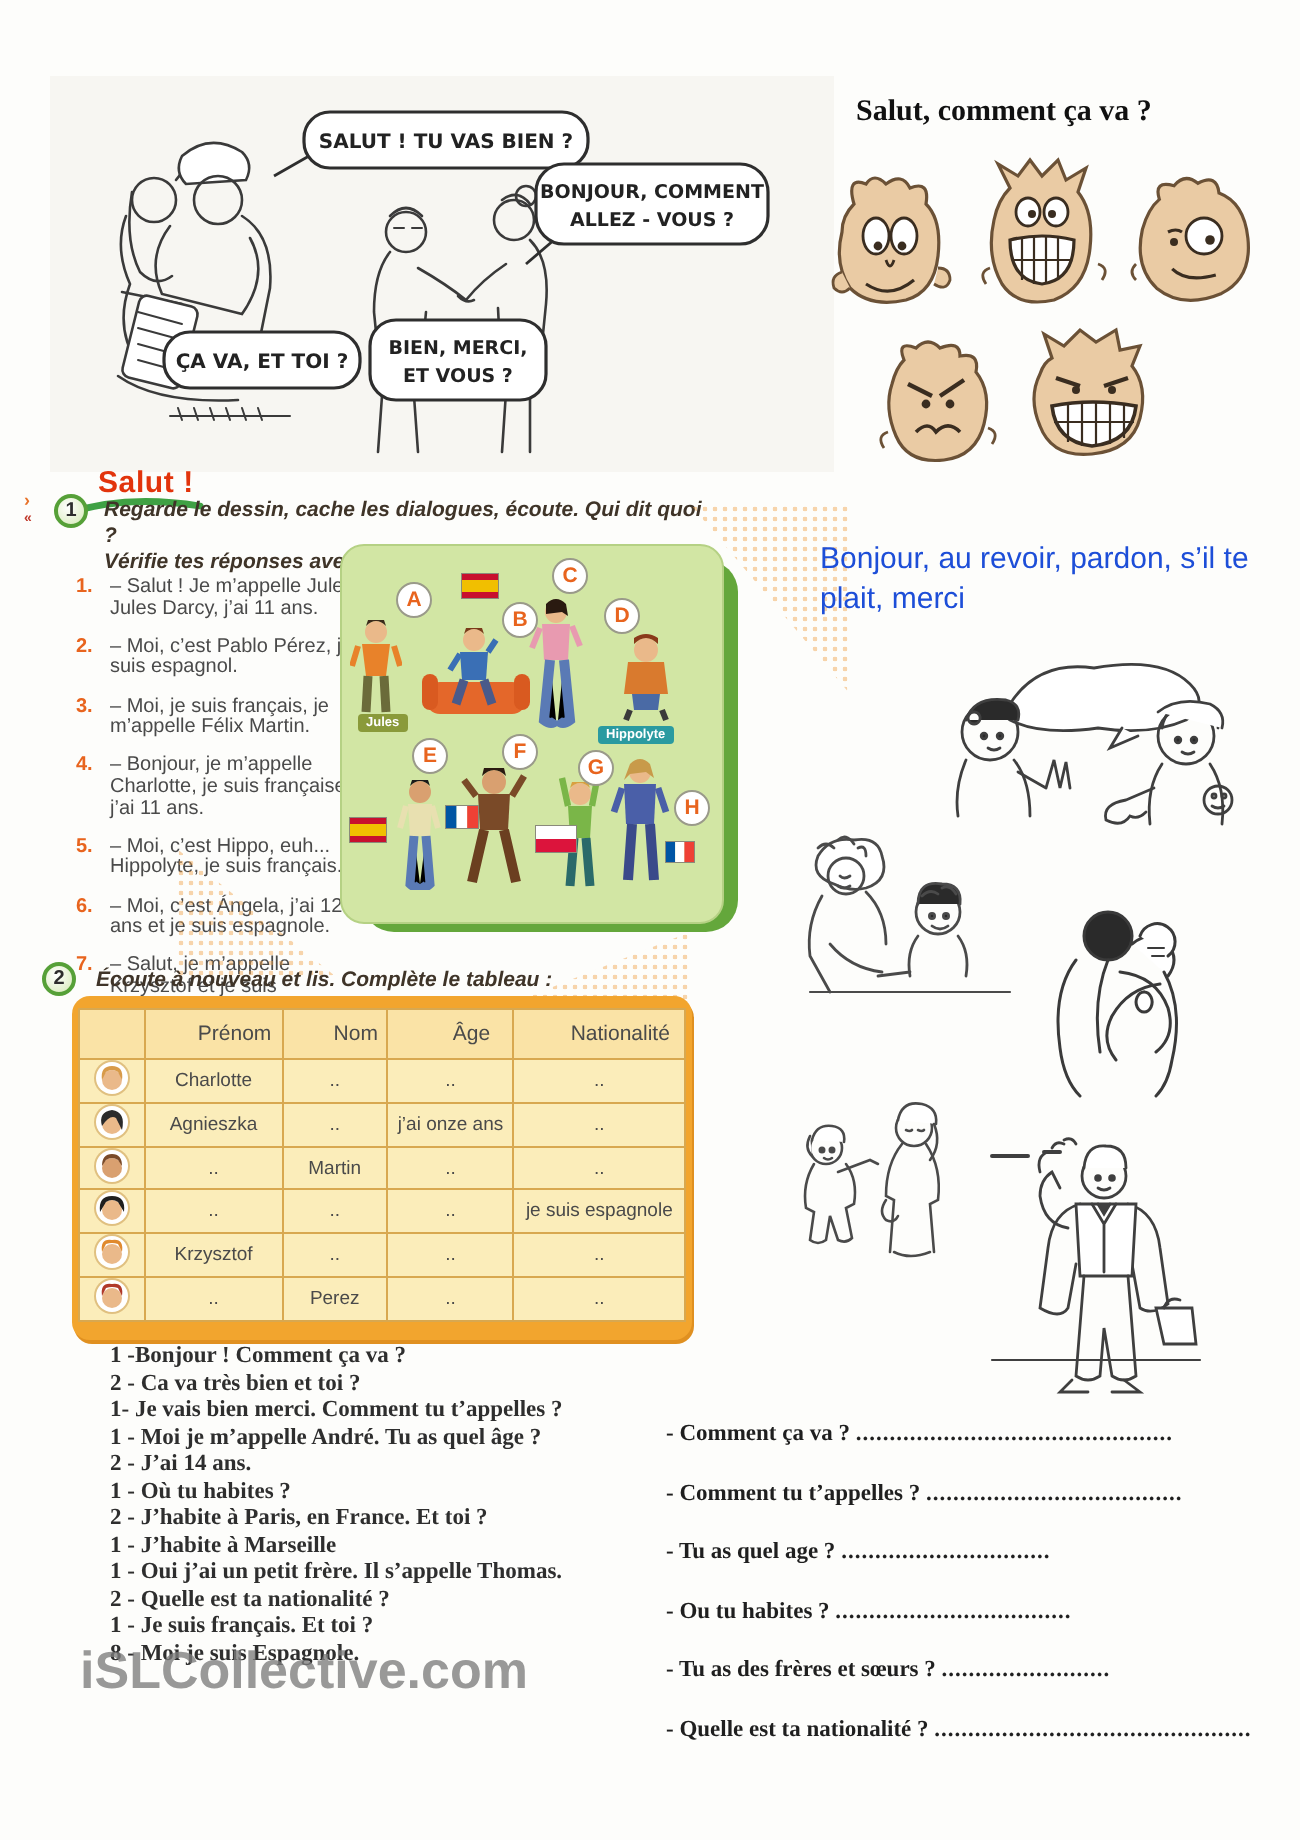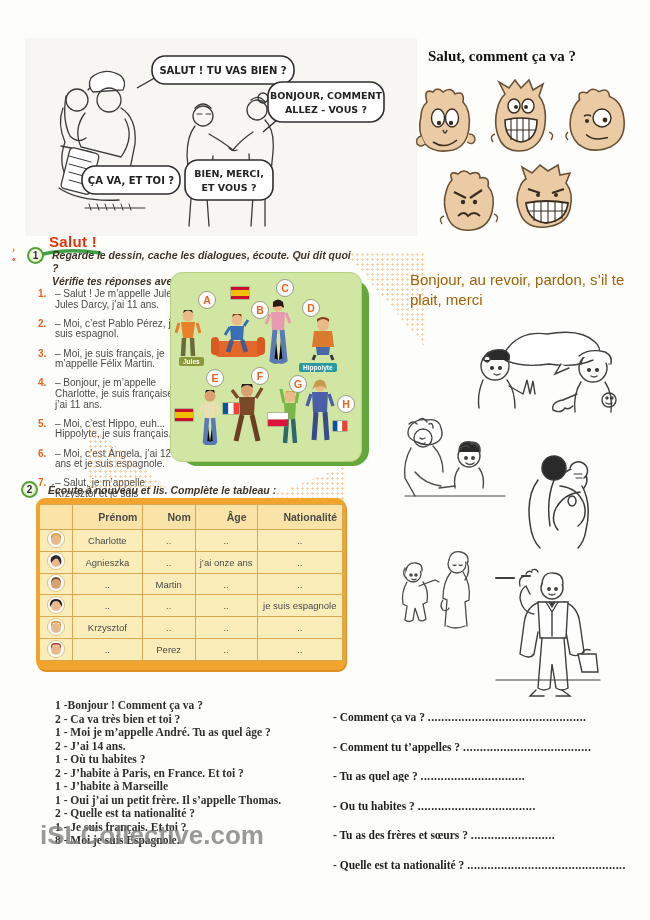--- a/index.html
+++ b/index.html
@@ -36,39 +36,39 @@
   
   .panel-back{left:181px;top:280px;width:188px;height:186px;background:#64a73b;border-radius:16px;}
   .panel{left:170px;top:272px;width:190px;height:188px;background:#d2e6a4;border-radius:12px;border:1px solid #b5d184;}
   .letter-bubble{position:absolute;width:18px;height:18px;border-radius:50%;background:#fff;border:1.3px solid #9a9a8a;color:#e8641e;font-weight:bold;font-size:10.5px;display:flex;align-items:center;justify-content:center;z-index:5;box-sizing:border-box;}
   .name-badge{position:absolute;color:#fff;font-size:6.5px;font-weight:bold;padding:1px 4px;border-radius:2px;z-index:6;}
   .badge-jules{background:#8a9a3a;}
   .badge-hippolyte{background:#2a9aa0;}
   .flag{position:absolute;z-index:4;box-shadow:0 0 0 .5px #8a8a7a;}
 
   
-  .phrases{left:410px;top:270px;width:228px;font-size:15px;color:#a16207;line-height:1.35;}
+  .phrases{left:410px;top:270px;width:228px;font-size:15px;color:#1d4ed8;line-height:1.35;}
 
   
   .dots{background-image:radial-gradient(#f0a24a 1.1px,transparent 1.3px);background-size:5px 5px;opacity:.45;}
   .dots1{left:345px;top:252px;width:80px;height:95px;clip-path:polygon(100% 0,0 0,100% 100%);}
   .dots2{left:88px;top:424px;width:82px;height:66px;clip-path:polygon(0 100%,100% 100%,0 0);}
   .dots3{left:255px;top:466px;width:90px;height:36px;clip-path:polygon(100% 0,0 100%,100% 100%);}
 
   
   .tablebox{left:36px;top:498px;width:310px;height:172px;background:#f2a52e;border-radius:9px;padding:6px 3px 9px 3px;box-sizing:border-box;box-shadow:1px 2px 0 #e09020;}
   table.grid{border-collapse:collapse;width:100%;height:100%;}
   table.grid td,table.grid th{border:1px solid #d8a850;background:#fbedba;font-size:9.5px;color:#4a4a4a;text-align:center;padding:0 2px;}
-  table.grid th{font-size:10.5px;font-weight:bold;background:#fae3a6;height:24px;padding-left:23px;}
+  table.grid th{font-size:10.5px;font-weight:normal;background:#fae3a6;height:24px;padding-left:23px;}
   th.h-red{color:#d93a10;} th.h-orange{color:#e8821e;}
   td.avatar-cell{width:28px;background:#fbedba;}
   .avatar{width:16px;height:16px;border-radius:50%;background:#fff;display:inline-block;box-shadow:0 0 0 1px #e0c080;overflow:hidden;}
 
   
-  .dialogue{left:55px;top:699px;width:300px;font-family:"Liberation Serif",serif;font-size:11.5px;font-weight:bold;color:#2e2e2e;line-height:13.5px;}
+  .dialogue{left:55px;top:672px;width:300px;font-family:"Liberation Serif",serif;font-size:11.5px;font-weight:bold;color:#2e2e2e;line-height:13.5px;}
 
   
   .questions{left:333px;top:711px;width:300px;font-family:"Liberation Serif",serif;font-size:11.5px;font-weight:bold;color:#1f1f1f;}
   .q-item{margin-bottom:17.5px;white-space:nowrap;overflow:hidden;}
   .q-item .dots-str{font-weight:bold;letter-spacing:.5px;}
 
   
   .watermark{left:40px;top:820px;font-size:26px;font-weight:bold;color:#7d7d7d;opacity:.78;letter-spacing:0px;z-index:20;pointer-events:none;}
 
   svg text{font-family:"DejaVu Sans",sans-serif;}
@@ -491,20 +491,21 @@
         <td>..</td>
         <td>..</td>
       </tr>
     </tbody>
       </table>
   </div>
 
   <div class="abs dialogue">
     <div>1 -Bonjour ! Comment ça va ?</div>
     <div>2 - Ca va très bien et toi ?</div>
+    <div>1- Je vais bien merci. Comment tu t’appelles ?</div>
     <div>1 - Moi je m’appelle André. Tu as quel âge ?</div>
     <div>2 - J’ai 14 ans.</div>
     <div>1 - Où tu habites ?</div>
     <div>2 - J’habite à Paris, en France. Et toi ?</div>
     <div>1 - J’habite à Marseille</div>
     <div>1 - Oui j’ai un petit frère. Il s’appelle Thomas.</div>
     <div>2 - Quelle est ta nationalité ?</div>
     <div>1 - Je suis français. Et toi ?</div>
     <div>8 - Moi je suis Espagnole.</div>
   </div>

